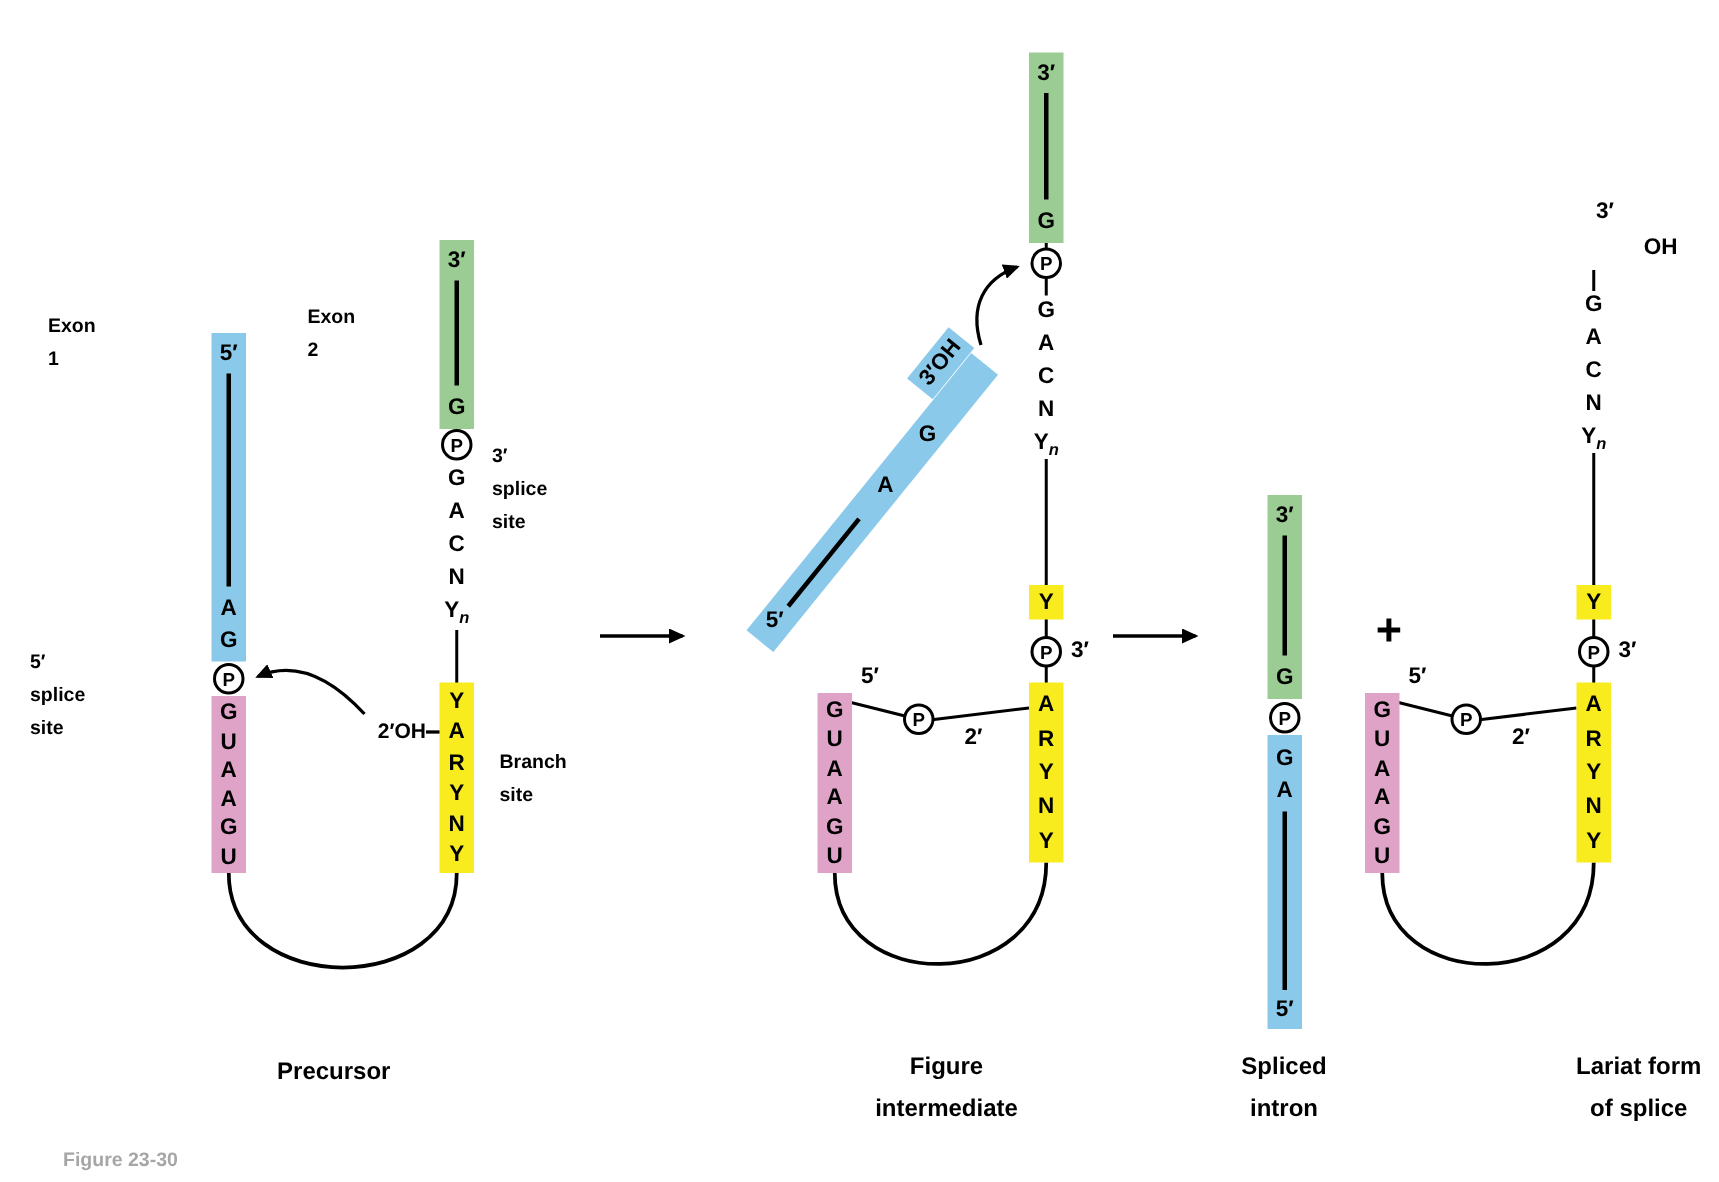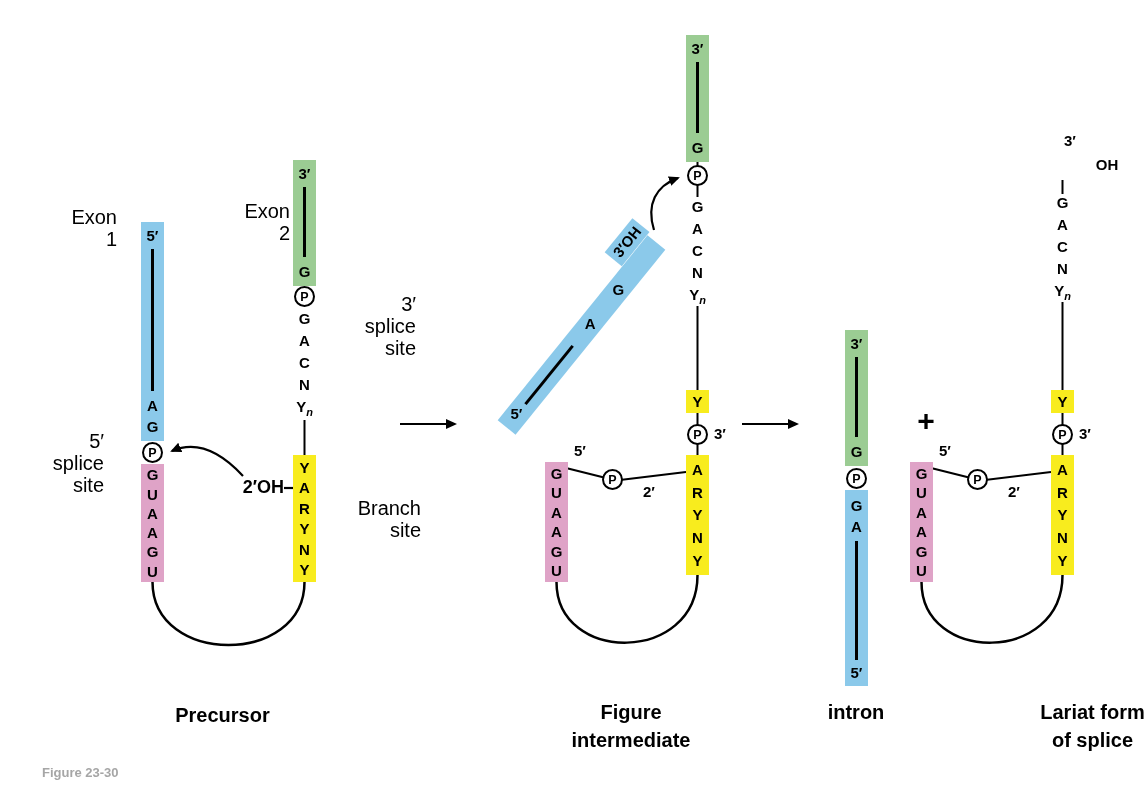--- a/index.html
+++ b/index.html
@@ -12,23 +12,23 @@
   .prime{font-weight:700;font-size:15px;line-height:18px;white-space:nowrap;}
   .nt{font-weight:700;font-size:15px;line-height:21px;text-align:center;}
   .seq{display:flex;flex-direction:column;align-items:center;}
   .seq.fill{flex:1 1 auto;justify-content:space-evenly;width:100%;}
   .seq.fill .nt{line-height:17px;}
   .col{position:absolute;width:23px;display:flex;flex-direction:column;align-items:center;}
   .col .nt{line-height:22px;}
   .nsub{font-size:11px;font-style:italic;font-weight:700;}
   .pcircle{position:absolute;width:21px;height:21px;border:2.2px solid #000;border-radius:50%;background:#fff;
            font-weight:700;font-size:12.5px;display:flex;align-items:center;justify-content:center;z-index:2;}
-  .lab{position:absolute;font-weight:400;font-size:20px;line-height:22px;text-align:right;}
+  .lab{position:absolute;font-weight:700;font-size:13px;line-height:22px;text-align:left;}
   .small-lab{position:absolute;font-weight:700;font-size:15px;line-height:16px;white-space:nowrap;}
-  .title{position:absolute;font-weight:700;font-size:20px;line-height:28px;text-align:center;}
+  .title{position:absolute;font-weight:700;font-size:16px;line-height:28px;text-align:center;}
   .plus{position:absolute;font-weight:700;font-size:30px;line-height:34px;text-align:center;}
   .ohlabel{position:absolute;font-weight:700;font-size:15px;line-height:20px;padding:1px 5px;white-space:nowrap;z-index:3;transform-origin:50% 50%;}
   .diag{transform-origin:50% 50%;}
   .diag .nt{line-height:44px;transform:rotate(-39deg);}
   .diag .prime{transform:rotate(-39deg);padding-bottom:4px;}
   .ybox{justify-content:center;padding:0;}
   .caption{position:absolute;font-weight:700;font-size:13px;color:#a6a6a6;}
 </style>
 </head>
 <body>
@@ -136,21 +136,21 @@
     <div>3′</div>
     <div>splice</div>
     <div>site</div>
   </div>
 
   <div class="lab" style="left:333px;top:497px;width:88px;">
     <div>Branch</div>
     <div>site</div>
   </div>
 
-  <div class="small-lab" style="left:226px;top:479px;width:58px;text-align:right;font-size:18px;">2′OH</div>
+  <div class="small-lab" style="left:226px;top:479px;width:58px;text-align:right;font-size:14px;">2′OH</div>
 
   <div class="title" style="left:140px;top:701px;width:165px;">Precursor</div>
 
   <div class="bar" style="left: 686px; top: 35px; height: 127px; background-color: rgb(155, 204, 147);">
     <span class="prime">3′</span>
     <span class="strand"></span>
     <div class="seq">
         <span class="nt">G</span>
       </div>
   </div>
@@ -229,20 +229,21 @@
   <div class="bar" style="left: 845px; top: 490px; height: 196px; background-color: rgb(139, 201, 234);">
     <div class="seq">
         <span class="nt">G</span>
         <span class="nt">A</span>
       </div>
     <span class="strand"></span>
     <span class="prime">5′</span>
   </div>
 
   <div class="title" style="left:786px;top:698px;width:140px;">
+    <div>Spliced</div>
     <div>intron</div>
   </div>
 
   <div class="plus" style="left:906px;top:404px;width:40px;">+</div>
 
   <div class="small-lab" style="left:1064px;top:133px;">3′</div>
   <div class="small-lab" style="left:1048px;top:157px;width:30px;text-align:center;margin-left:44px;">OH</div>
 
   <div class="col" style="left:1051px;top:192px;">
     <div class="seq">

